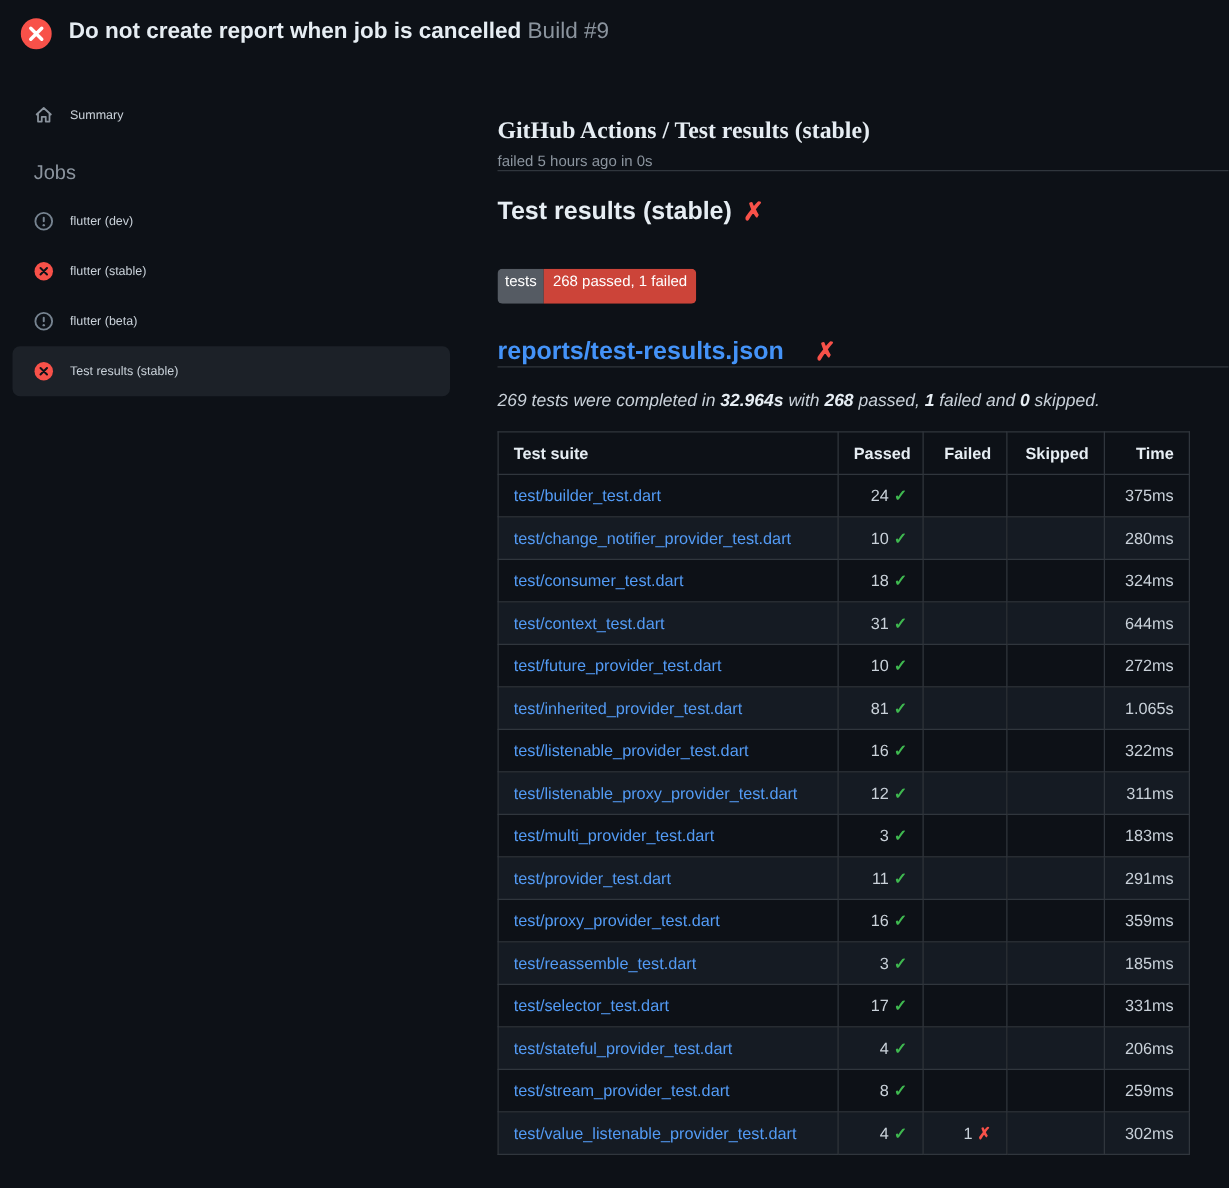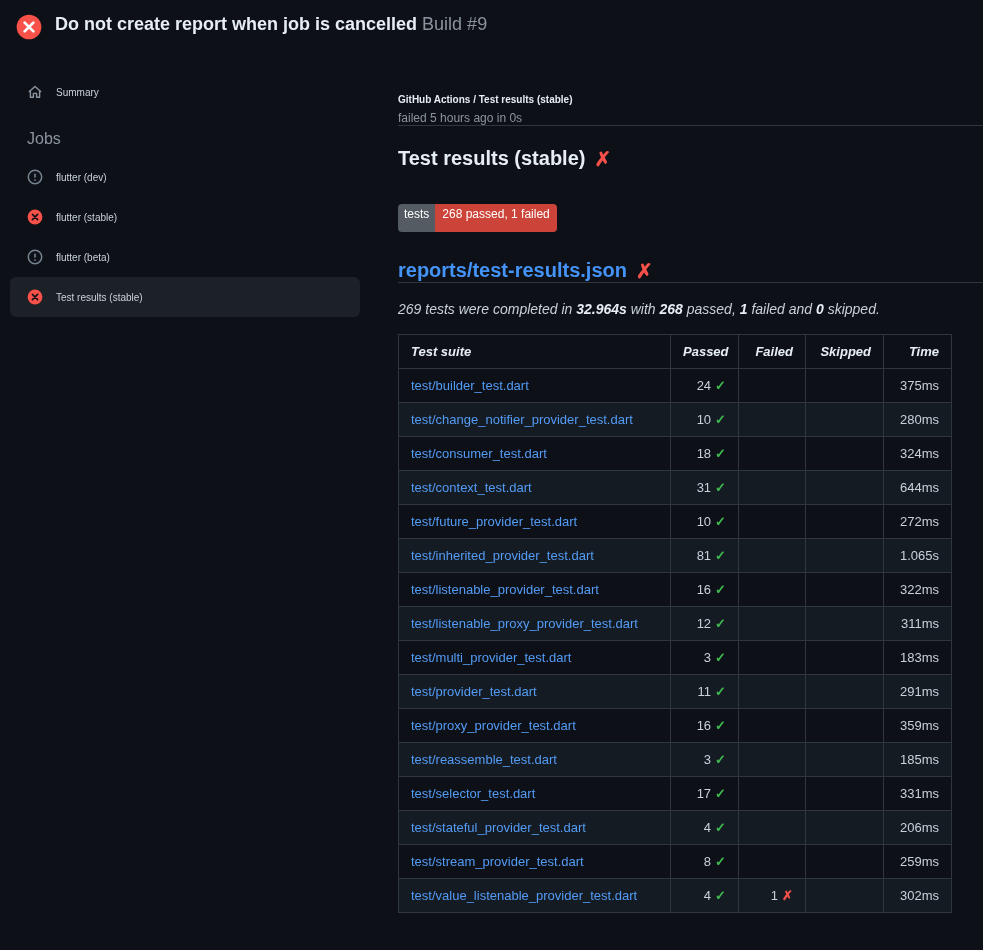--- a/index.html
+++ b/index.html
@@ -34,21 +34,21 @@
     font-size: 10px; color: var(--text, #c9d1d9); cursor: pointer;
   }
   .side-item.selected { background: var(--selected-bg, #1c2128); }
   .jobs-label { font-size: 16px; color: var(--muted, #8b949e); padding: 18px 17px 9px 17px; }
   .icon16 { width: 16px; height: 16px; display: inline-flex; flex: none; }
   .icon16 svg, .icon26 svg { width: 100%; height: 100%; display: block; }
   .icon26 { width: 26px; height: 26px; display: inline-flex; flex: none; }
 
   
   .main { flex: 1; min-width: 0; padding: 40px 0 0 28px; }
-  .breadcrumb { font-size: 10px; font-weight: 700; color: var(--text-bright, #e6edf3); }
+  .breadcrumb { font-size: 19px; font-weight: 700; color: var(--text-bright, #e6edf3); font-family: Liberation Serif, serif; }
   .run-meta { font-size: 12px; color: var(--muted, #8b949e); margin-top: 6px; }
   hr.divider { border: 0; border-top: 1px solid var(--border, #30363d); margin: 0; }
   .divider-1 { margin-top: 15px; }
   .divider-2 { margin-top: 4px; }
 
   h2.section-title {
     margin-top: 21px; font-size: 20px; font-weight: 700;
     color: var(--text-bright, #e6edf3);
     display: flex; align-items: center; gap: 9px;
   }
@@ -56,39 +56,39 @@
 
   .badge {
     display: inline-flex; margin-top: 34px; border-radius: 4px; overflow: hidden;
     font-size: 12px; line-height: 1;
   }
   .badge .badge-label { background: var(--badge-label-bg, #555b63); color: #fff; padding: 4px 6px 5px; }
   .badge .badge-value { background: var(--badge-value-bg, #cc4439); color: #fff; padding: 4px 7px 12px; }
 
   h2.report-title {
     margin-top: 27px; font-size: 20px; font-weight: 700;
-    display: flex; align-items: center; gap: 9px;
+    display: flex; align-items: center; gap: 25px;
   }
   h2.report-title a { color: var(--heading-link, #4493f8); }
 
   .summary-line { margin-top: 18px; font-size: 14px; color: var(--text, #c9d1d9); font-style: italic; }
   .summary-line strong { color: var(--text-bright, #e6edf3); font-weight: 700; }
 
   
   table.results {
     margin-top: 17px; border-collapse: collapse; table-layout: fixed;
     width: 553px; font-size: 13px;
   }
   table.results th, table.results td {
     border: 1px solid var(--border, #30363d);
     padding: 7px 12px; height: 34px; vertical-align: middle;
     white-space: nowrap; overflow: hidden;
   }
   table.results th {
-    font-weight: 700; color: var(--text-bright, #e6edf3); text-align: left; font-style: italic;
+    font-weight: 700; color: var(--text-bright, #e6edf3); text-align: left;
   }
   table.results th.num, table.results td.num,
   table.results th.time, table.results td.time { text-align: right; }
   td.suite a { color: var(--link, #539bf5); }
   td .check { color: var(--green, #3fb950); font-weight: 700; margin-left: 4px; }
   td .cross { color: var(--red, #f85149); font-weight: 700; margin-left: 4px; }
   td.time { color: var(--text, #c9d1d9); }
   tbody tr:nth-child(even) { background: var(--row-alt-bg, #151b23); }
 </style>
 </head>

